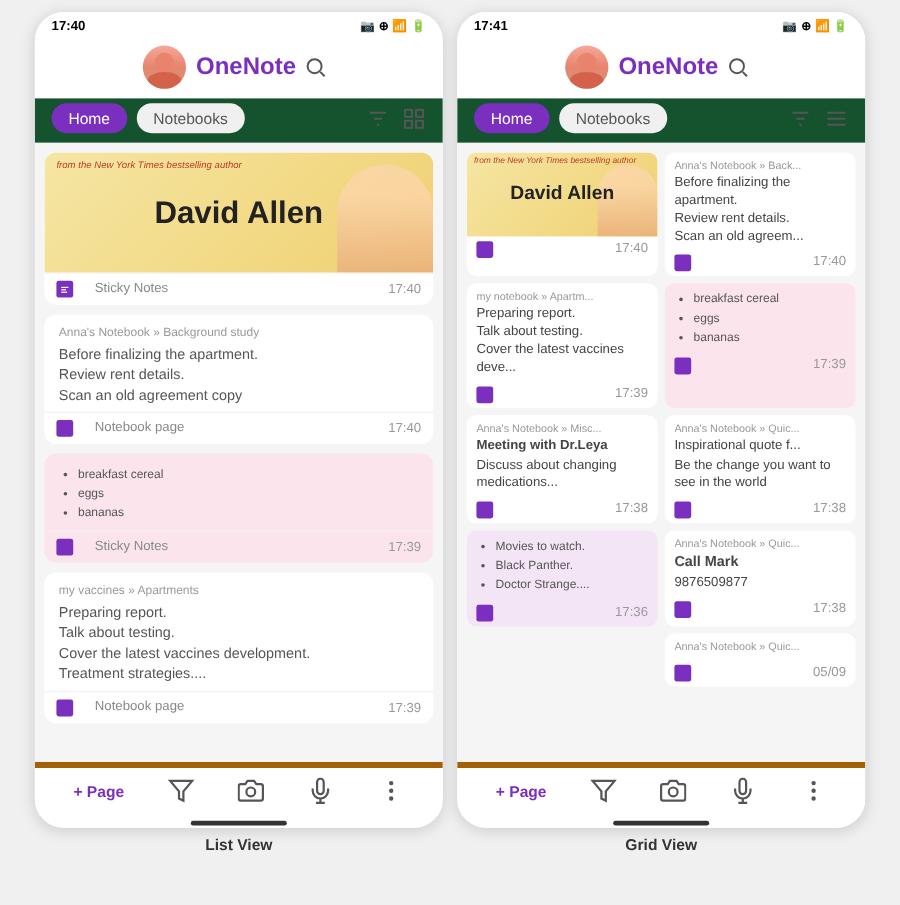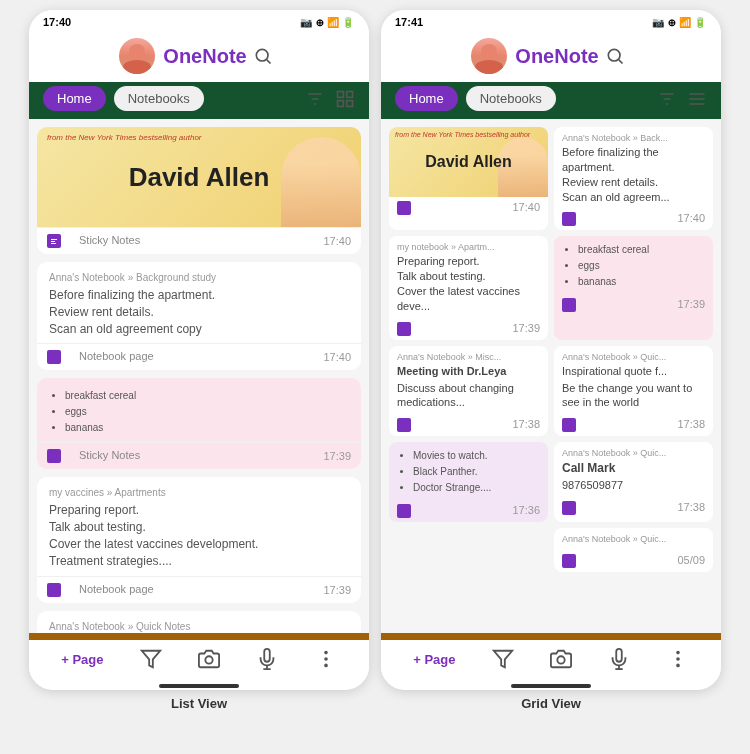--- a/index.html
+++ b/index.html
@@ -219,21 +219,21 @@
       line-height: 1.6;
     }
 
     
     .bottom-nav {
       display: flex;
       justify-content: space-around;
       align-items: center;
       padding: 8px 14px 10px;
       background: #fff;
-      border-top: 7px solid #a16207;
+      border-top: 5px solid #a16207;
     }
     .bottom-nav-item {
       display: flex;
       align-items: center;
       gap: 6px;
       font-size: 13px;
       color: #555;
       cursor: pointer;
     }
     .bottom-nav-item.add {
@@ -432,26 +432,20 @@
           </div>
           <div class="card-footer">
             <div class="card-footer-label">
               <div class="note-icon"></div>
               <span>Notebook page</span>
             </div>
             <span class="card-time">17:39</span>
           </div>
         </div>
 
-        <div class="card">
-          <div class="card-body">
-            <div class="card-meta">Anna's Notebook » Quick Notes</div>
-
-          </div>
-        </div>
 
       </div>
 
       <div class="bottom-nav">
         <div class="bottom-nav-item add">
           <span>+ Page</span>
         </div>
         <div class="bottom-nav-item">
           <svg width="22" height="22" viewBox="0 0 24 24" fill="none" stroke="#555" stroke-width="2">
               <polygon points="22 3 2 3 10 12.46 10 19 14 21 14 12.46 22 3"></polygon>

